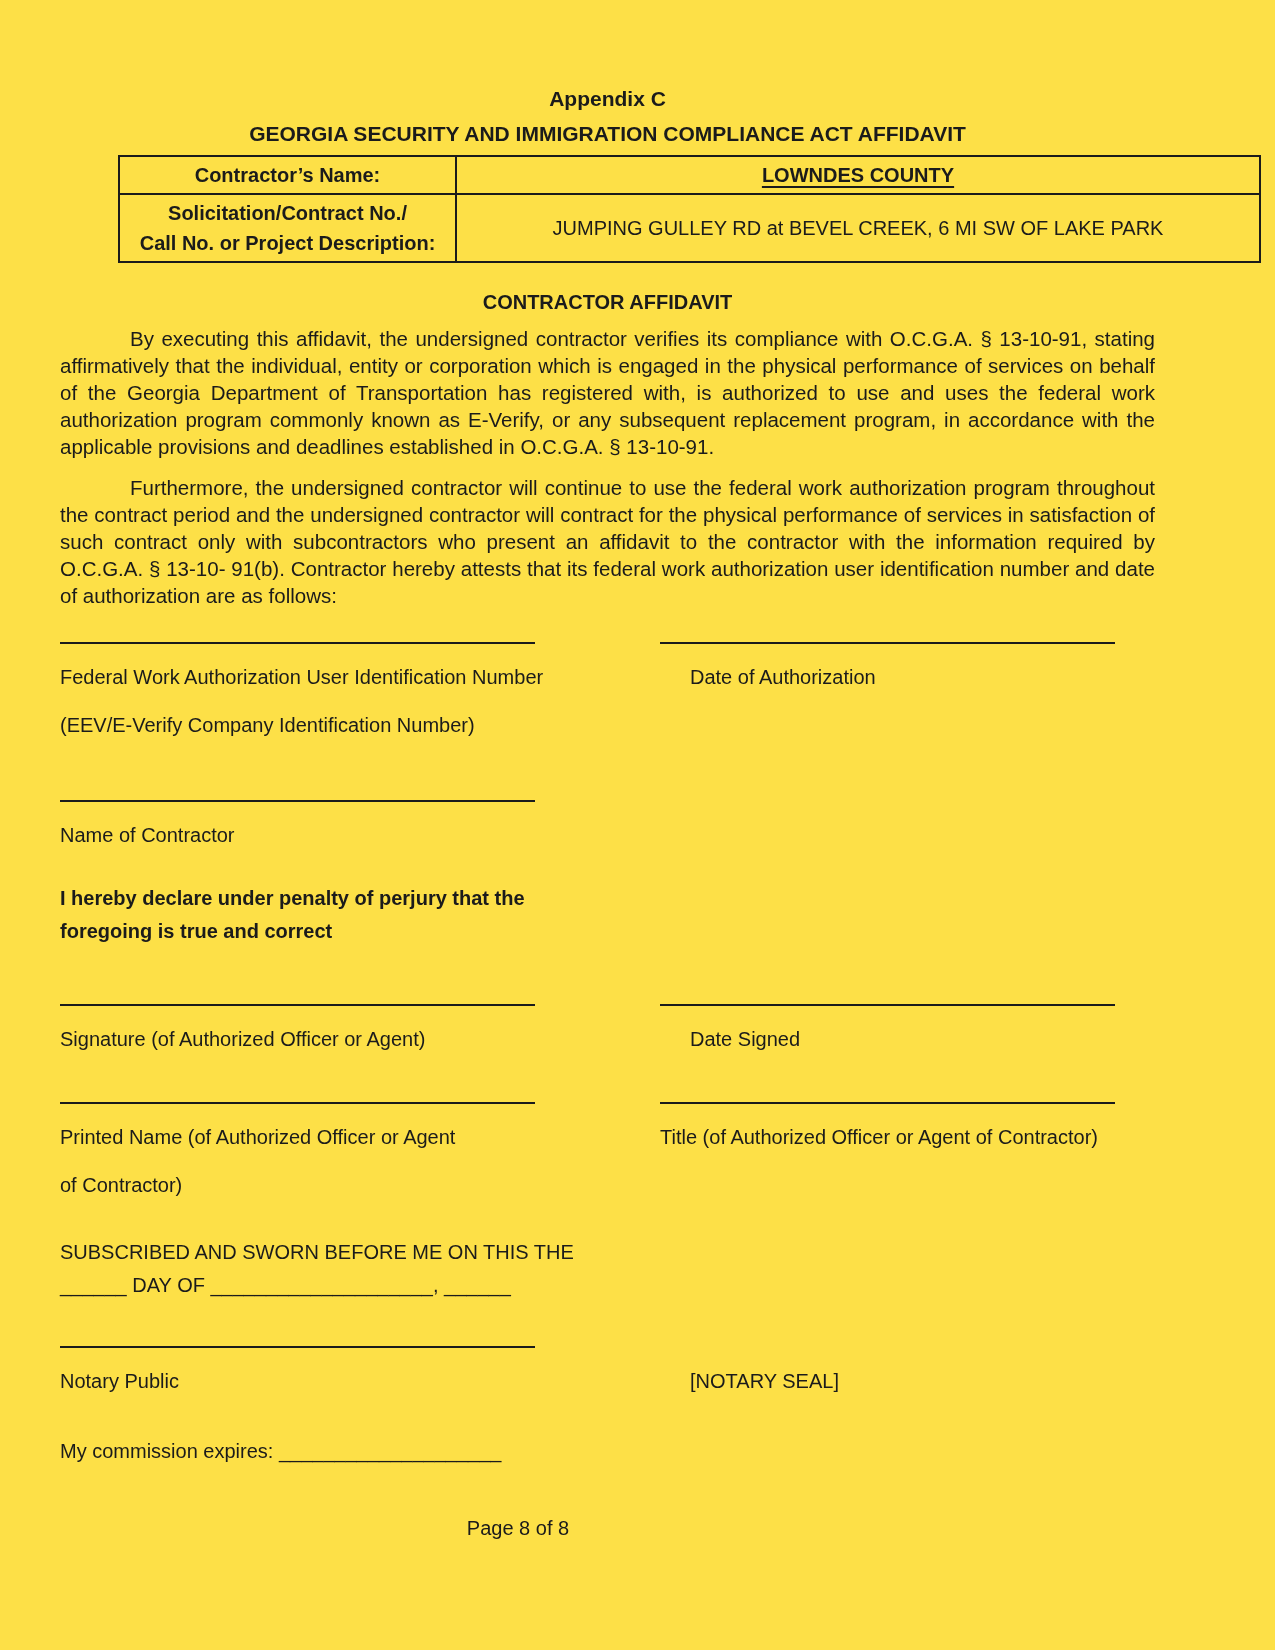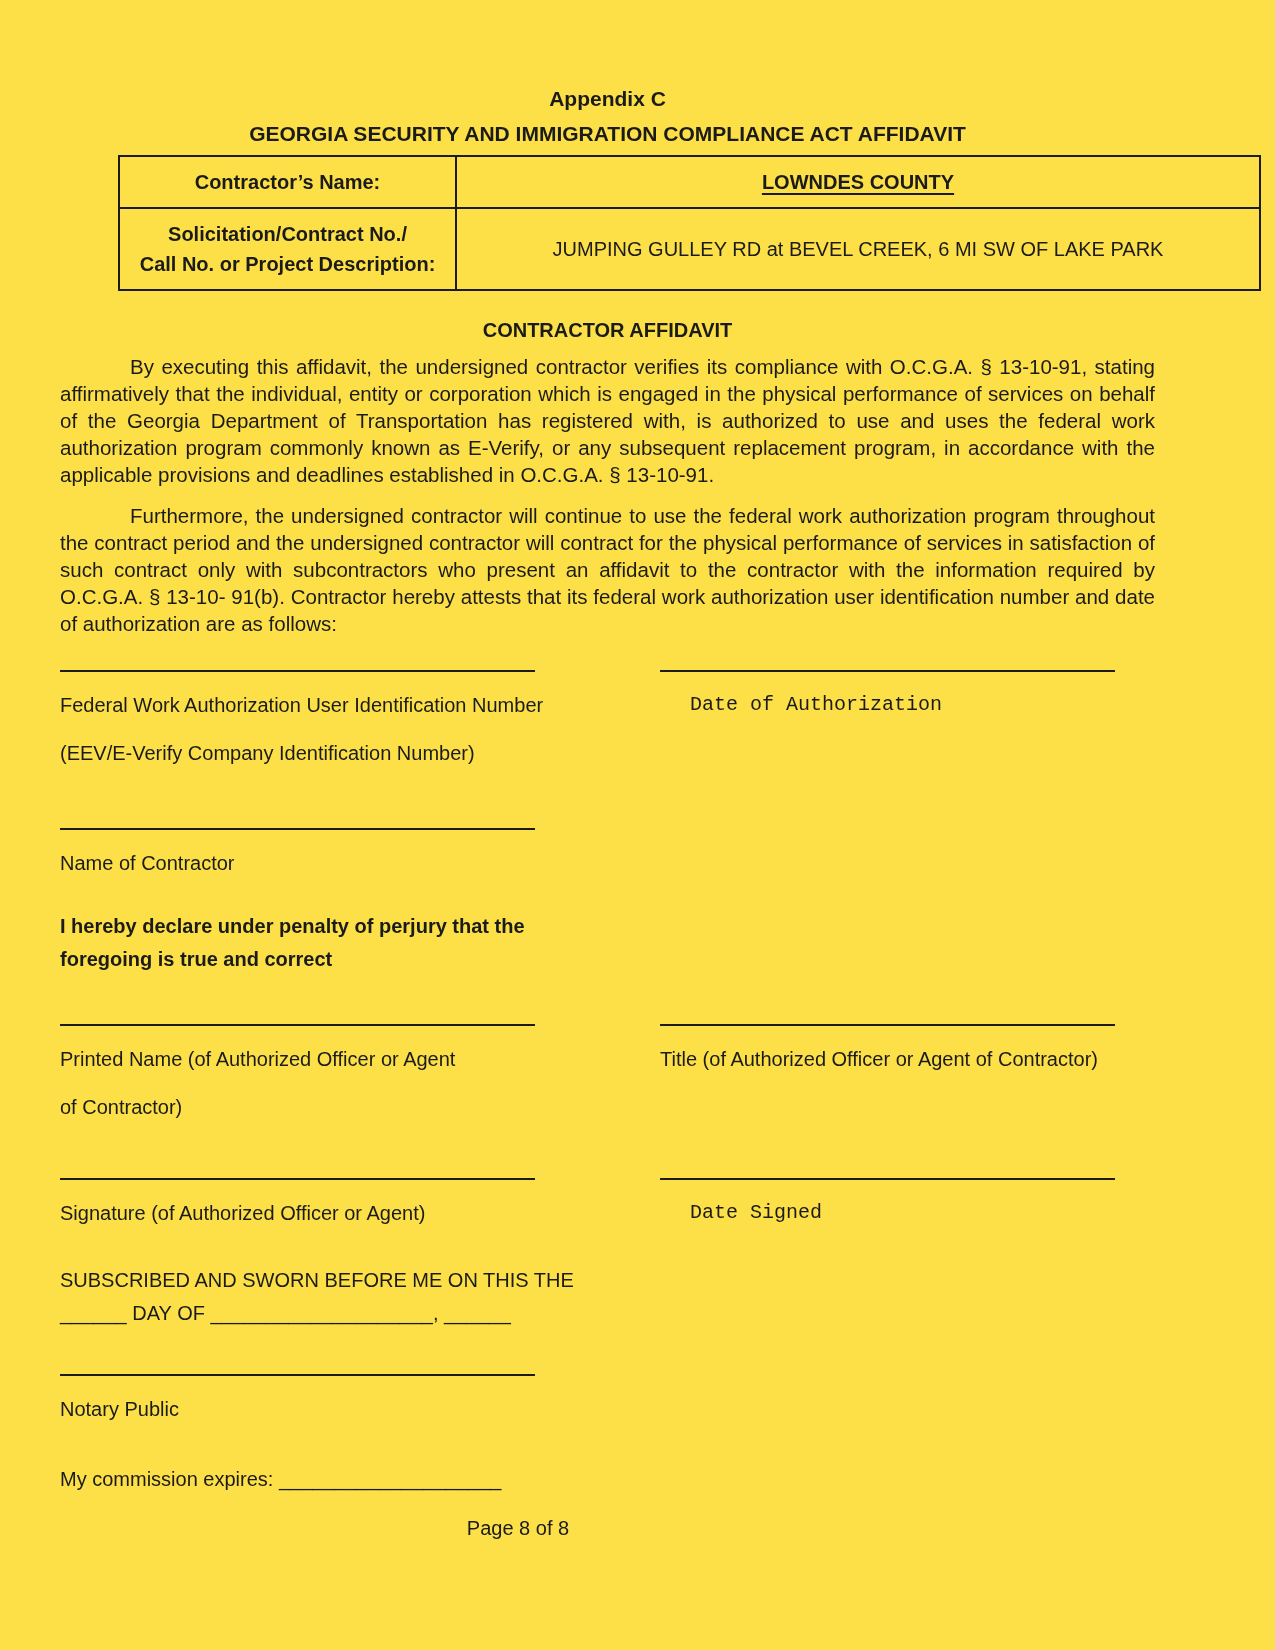--- a/index.html
+++ b/index.html
@@ -27,21 +27,21 @@
     margin-top: 8px;
     margin-left: 58px;
     width: 1037px;
     table-layout: fixed;
   }
   table.info-table td {
     border: 2px solid #1b1b1b;
     font-size: 20px;
     vertical-align: middle;
     text-align: center;
-    padding: 10px 6px;
+    padding: 3px 6px;
   }
   td.col-label { width: 337px; font-weight: bold; line-height: 30px; }
   td.col-value { width: 804px; }
   .uline { text-decoration: underline; text-underline-offset: 4px; }
 
   .section-title { font-size: 20px; line-height: 26px; font-weight: bold; margin-top: 26px; }
 
   p.body-par {
     font-size: 20.5px;
     line-height: 27px;
@@ -52,21 +52,21 @@
   p.par-1 { margin-top: 10px; }
   p.par-2 { margin-top: 14px; }
 
   .field-row { display: flex; }
   .cell-left  { flex: 0 0 570px; }
   .cell-right { flex: 0 0 465px; margin-left: 30px; }
   .blank-line { height: 22px; border-bottom: 2px solid #1b1b1b; }
   .blank-line.w-left  { width: 475px; }
   .blank-line.w-right { width: 455px; }
   .field-label { font-size: 20px; line-height: 30px; padding-top: 18px; }
-  .indent-30 { padding-left: 30px; font-family: Liberation Mono, monospace; }
+  .indent-30 { padding-left: 30px; }
 
   .row-fedid { margin-top: 13px; }
   .row-namecontractor { margin-top: 40px; }
   .declaration { margin-top: 32px; font-size: 20px; line-height: 33px; font-weight: bold; }
   .row-printedname { margin-top: 28px; }
   .row-signature { margin-top: 36px; }
   .sworn-block { margin-top: 36px; font-size: 20px; line-height: 33px; }
   .row-notary { margin-top: 24px; }
   .commission { margin-top: 40px; font-size: 20px; line-height: 30px; }
 
@@ -126,52 +126,56 @@
       <div class="blank-line w-left"></div>
       <div class="field-label">Name of Contractor</div>
     </div>
   </div>
 
   <div class="declaration">
     <div>I hereby declare under penalty of perjury that the</div>
     <div>foregoing is true and correct</div>
   </div>
 
+  <div class="field-row row-signature">
+    <div class="cell-left">
+      <div class="blank-line w-left"></div>
+      <div class="field-label">Signature (of Authorized Officer or Agent)</div>
+    </div>
+    <div class="cell-right">
+      <div class="blank-line w-right"></div>
+      <div class="field-label indent-30">Date Signed</div>
+    </div>
+  </div>
+
   <div class="field-row row-printedname">
     <div class="cell-left">
       <div class="blank-line w-left"></div>
       <div class="field-label">Printed Name (of Authorized Officer or Agent</div>
       <div class="field-label">of Contractor)</div>
     </div>
     <div class="cell-right">
       <div class="blank-line w-right"></div>
       <div class="field-label">Title (of Authorized Officer or Agent of Contractor)</div>
-    </div>
-  </div>
-
-  <div class="field-row row-signature">
-    <div class="cell-left">
-      <div class="blank-line w-left"></div>
-      <div class="field-label">Signature (of Authorized Officer or Agent)</div>
-    </div>
-    <div class="cell-right">
-      <div class="blank-line w-right"></div>
-      <div class="field-label indent-30">Date Signed</div>
     </div>
   </div>
 
   <div class="sworn-block">
     <div>SUBSCRIBED AND SWORN BEFORE ME ON THIS THE</div>
     <div>______ DAY OF ____________________, ______</div>
   </div>
 
   <div class="field-row row-notary">
     <div class="cell-left">
       <div class="blank-line w-left"></div>
       <div class="field-label">Notary Public</div>
     </div>
+    <div class="cell-right">
+      <div class="blank-line" style="border-bottom: none;"></div>
+      <div class="field-label indent-30">[NOTARY SEAL]</div>
+    </div>
   </div>
 
   <div class="commission">My commission expires: ____________________</div>
 
   <div class="footer">Page 8 of 8</div>
 
 </div>
 
 </body></html>

